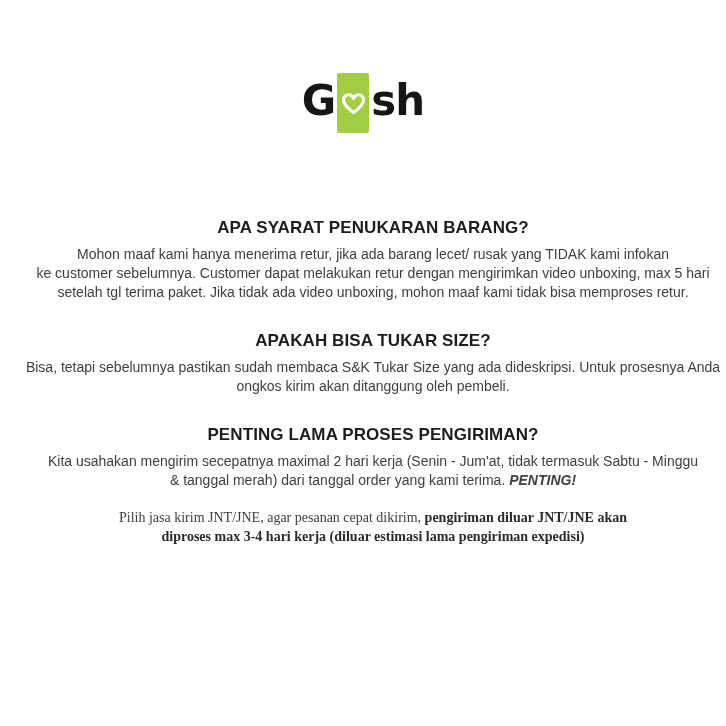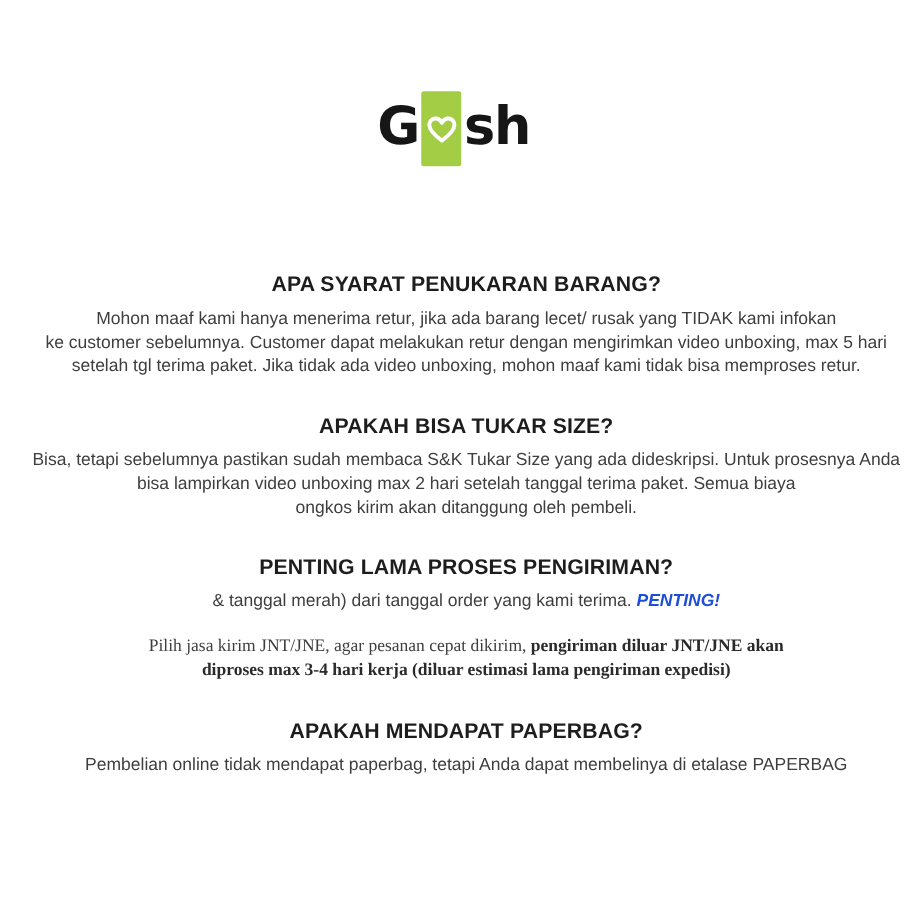--- a/index.html
+++ b/index.html
@@ -64,21 +64,21 @@
     line-height: 19px;
     color: #3e3e3e;
   }
   .faq-para + .faq-para { margin-top: 18px; font-family: Liberation Serif, serif; }
   .line {
     display: block;
     white-space: nowrap;
   }
   .run { white-space: pre-wrap; }
   .run.b { font-weight: bold; color: #2a2a2a; }
-  .run.bi { font-weight: bold; font-style: italic; color: #1d4ed8; }
+  .run.bi { font-weight: bold; font-style: italic; color: #404040; }
 </style>
 </head>
 <body>
 
 <div class="page">
 
   <header class="logo">
     <span class="logo-letter">G</span>
     <span class="heart-box">
       <svg width="27" height="26" viewBox="0 0 40 38" aria-hidden="true">
@@ -96,37 +96,31 @@
         <span class="line"><span class="run">Mohon maaf kami hanya menerima retur, jika ada barang lecet/ rusak yang TIDAK kami infokan</span></span>
         <span class="line"><span class="run">ke customer sebelumnya. Customer dapat melakukan retur dengan mengirimkan video unboxing, max 5 hari</span></span>
         <span class="line"><span class="run">setelah tgl terima paket. Jika tidak ada video unboxing, mohon maaf kami tidak bisa memproses retur.</span></span>
       </p>
     </section>
 
     <section class="faq-section">
       <h2 class="faq-heading">APAKAH BISA TUKAR SIZE?</h2>
       <p class="faq-para">
         <span class="line"><span class="run">Bisa, tetapi sebelumnya pastikan sudah membaca S&amp;K Tukar Size yang ada dideskripsi. Untuk prosesnya Anda</span></span>
-        <span class="line"><span class="run">bisa lampirkan video unboxing max 2 hari setelah tanggal terima paket. Semua biaya</span></span>
         <span class="line"><span class="run">ongkos kirim akan ditanggung oleh pembeli.</span></span>
       </p>
     </section>
 
     <section class="faq-section">
       <h2 class="faq-heading">PENTING LAMA PROSES PENGIRIMAN?</h2>
       <p class="faq-para">
+        <span class="line"><span class="run">Kita usahakan mengirim secepatnya maximal 2 hari kerja (Senin - Jum'at, tidak termasuk Sabtu - Minggu</span></span>
         <span class="line"><span class="run">&amp; tanggal merah) dari tanggal order yang kami terima. </span><span class="run bi">PENTING!</span></span>
       </p>
       <p class="faq-para">
         <span class="line"><span class="run">Pilih jasa kirim JNT/JNE, agar pesanan cepat dikirim, </span><span class="run b">pengiriman diluar JNT/JNE akan</span></span>
         <span class="line"><span class="run b">diproses max 3-4 hari kerja (diluar estimasi lama pengiriman expedisi)</span></span>
       </p>
     </section>
 
-    <section class="faq-section">
-      <h2 class="faq-heading">APAKAH MENDAPAT PAPERBAG?</h2>
-      <p class="faq-para">
-        <span class="line"><span class="run">Pembelian online tidak mendapat paperbag, tetapi Anda dapat membelinya di etalase PAPERBAG</span></span>
-      </p>
-    </section>
 
   </main>
 </div>
 
 </body></html>

